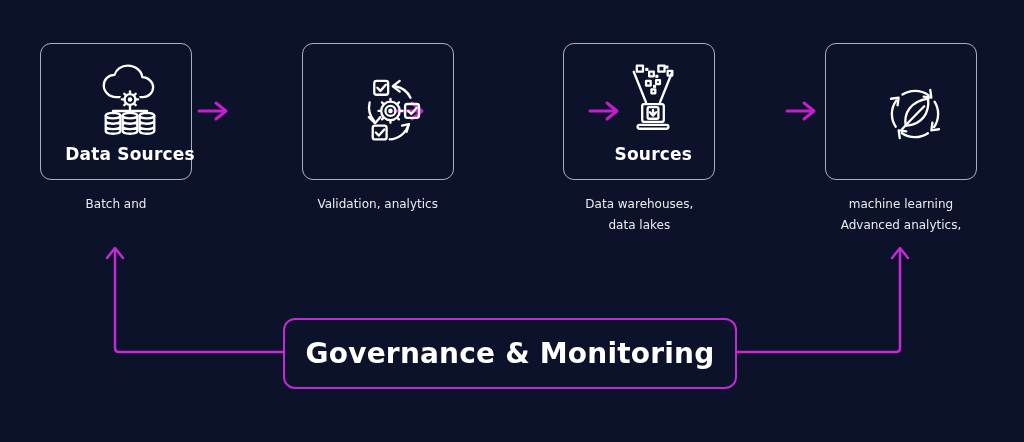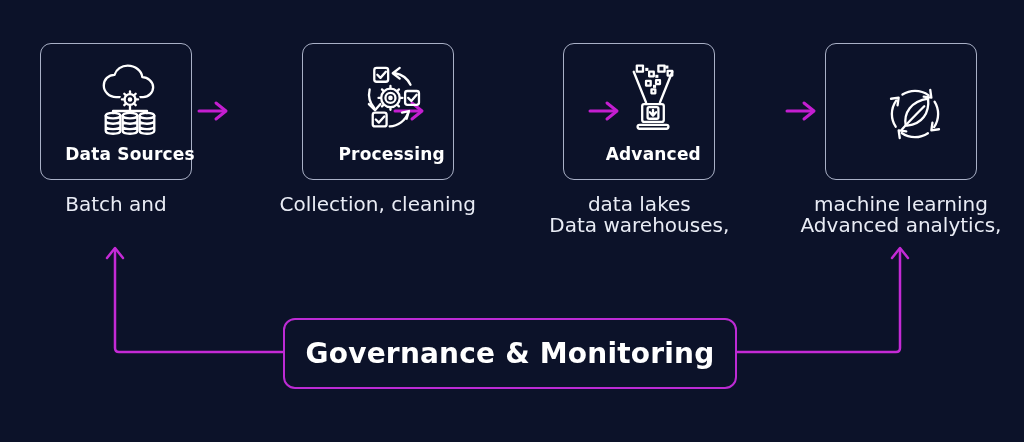--- a/index.html
+++ b/index.html
@@ -21,21 +21,21 @@
     padding-top:4px;
     padding-left:28px;
   }
   .stage-icon{width:74px;height:74px;display:block;}
   .stage-icon svg{width:74px;height:74px;display:block;}
   .stage-label{
     margin-top:6px;font-size:17px;font-weight:bold;color:#ffffff;
     white-space:nowrap;letter-spacing:.2px;
   }
   .stage-sub{
-    margin-top:14px;text-align:center;font-size:20px;line-height:21px;
+    margin-top:14px;text-align:center;font-size:12px;line-height:21px;
     color:#e9ecf5;
   }
   .stage-sub div{white-space:nowrap;}
   .gap-arrow{position:absolute;top:100px;width:34px;height:22px;}
   .overlay{position:absolute;left:0;top:0;width:1024px;height:442px;pointer-events:none;}
   .governance-box{
     position:absolute;left:283px;top:318px;width:454px;height:71px;
     box-sizing:border-box;border:2.5px solid #bd2bd4;border-radius:12px;
     background:#0c1229;
     display:flex;align-items:center;justify-content:center;
@@ -119,24 +119,23 @@
             <path class="ic" d="M19,33 A27,27 0 0 0 25,57"></path>
             <path class="ic" d="M18,52 L26,60 L33,52"></path>
             <path class="ic" d="M45,81 A27,27 0 0 0 69,63"></path>
             <path class="ic" d="M61,63 L70,61 L67,71"></path>
             <circle class="ic" cx="46" cy="44" r="12"></circle>
             <circle class="ic" cx="46" cy="44" r="6.5"></circle>
             <circle class="ic" cx="46" cy="44" r="1.5"></circle>
             <path class="ic" d="M58.5,44 H61.5 M54.8,52.8 L57,55 M46,56.5 V59.5 M37.2,52.8 L35,55 M33.5,44 H30.5 M37.2,35.2 L35,33 M46,31.5 V28.5 M54.8,35.2 L57,33"></path>
           </svg>
         </span>
-        <div class="stage-label">Processing</div>
-      </div>
-      <div class="stage-sub">
-        <div>Collection, cleaning</div>
+      </div>
+      <div class="stage-sub">
+        <div>Validation, analytics</div>
       </div>
     </div>
 
     <div class="stage">
       <div class="stage-box">
         <span class="stage-icon">
           <svg viewBox="0 0 96 96">
             <path class="ic" d="M23,10 L39,50 M73,10 L57,50"></path>
             <rect class="ic" x="27" y="2" width="8" height="8" stroke-width="2.5"></rect>
             <rect class="ic" x="43" y="10" width="6" height="6" stroke-width="2.5"></rect>
@@ -148,25 +147,25 @@
             <rect class="icf" x="38" y="5" width="4" height="4"></rect>
             <rect class="icf" x="51" y="14" width="4" height="4"></rect>
             <rect class="icf" x="64" y="2" width="4" height="4"></rect>
             <rect class="icf" x="48" y="27" width="4" height="4"></rect>
             <rect class="ic" x="34" y="52" width="28" height="23" rx="2.5"></rect>
             <rect class="ic" x="41" y="56" width="14" height="15" rx="2" stroke-width="2.5"></rect>
             <path class="ic" d="M48,59.5 V65 M44,62.5 L48,67 L52,62.5" stroke-width="2.5"></path>
             <rect class="ic" x="28" y="79" width="40" height="5" rx="2.5"></rect>
           </svg>
         </span>
-        <div class="stage-label">Advanced</div>
-      </div>
-      <div class="stage-sub">
+        <div class="stage-label">Sources</div>
+      </div>
+      <div class="stage-sub">
+        <div>Data warehouses,</div>
         <div>data lakes</div>
-        <div>Data warehouses,</div>
       </div>
     </div>
 
     <div class="stage">
       <div class="stage-box">
         <span class="stage-icon">
           <svg viewBox="0 0 96 96">
             <circle class="ic" cx="48" cy="48" r="30" stroke-dasharray="36 11.1" stroke-dashoffset="18"></circle>
             <g transform="rotate(45,48,48)">
                 <path class="ic" d="M40,12 L48,18 L40,24"></path>

